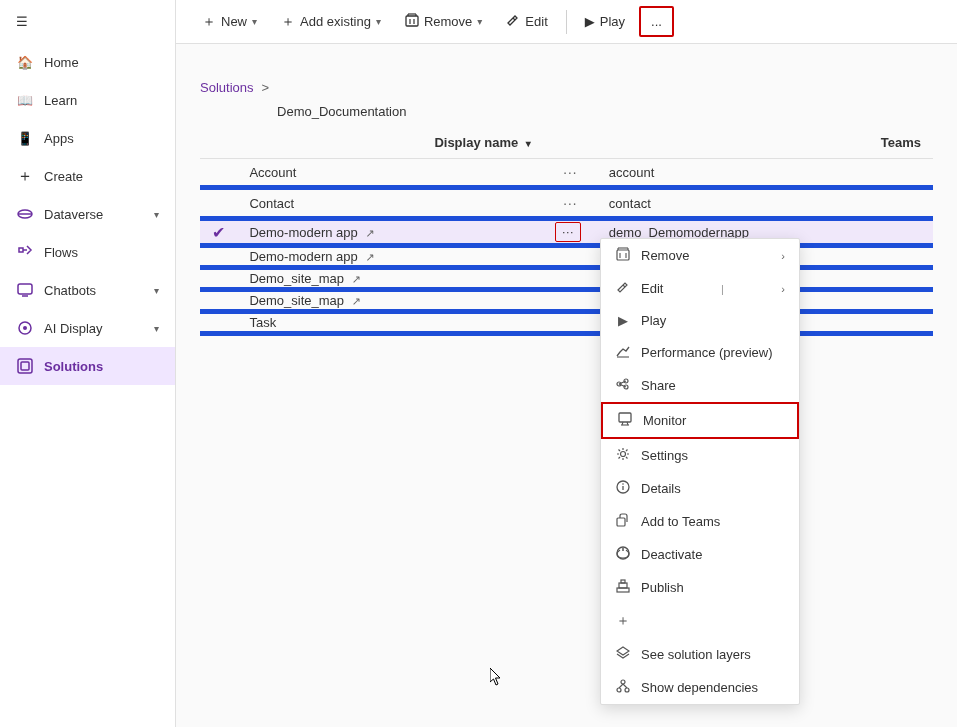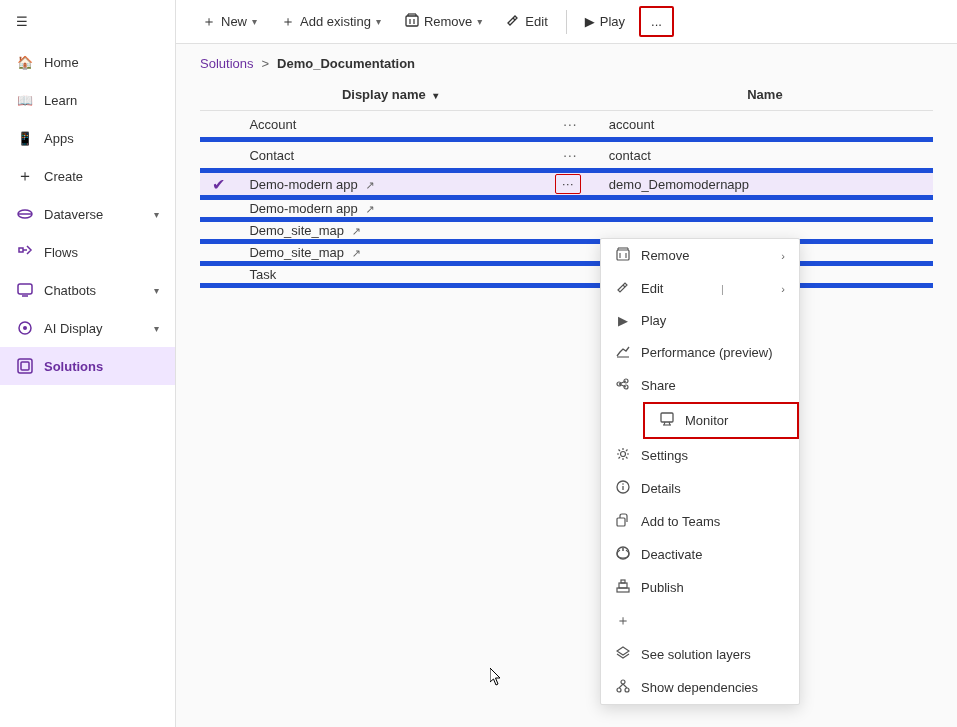--- a/index.html
+++ b/index.html
@@ -75,34 +75,34 @@
     .breadcrumb-bar {
       padding: 12px 24px 8px;
       display: flex;
       align-items: center;
       gap: 8px;
       font-size: 13px;
       color: #333;
     }
     .breadcrumb-link { color: #6b2fa0; cursor: pointer; text-decoration: none; }
     .breadcrumb-sep { color: #666; }
-    .breadcrumb-current { color: #333; font-weight: 700; }
+    .breadcrumb-current { color: #333; font-weight: 400; margin-top: 48px; }
 
     
     .table-area {
       flex: 1;
       padding: 0 24px;
       overflow: auto;
     }
     .data-table {
       width: 100%;
       border-collapse: collapse;
     }
     .data-table th {
-      text-align: center;
+      text-align: right;
       padding: 8px 12px;
       font-weight: 600;
       color: #333;
       border-bottom: 1px solid #e0e0e0;
       font-size: 13px;
     }
     .data-table th .sort-icon { font-size: 10px; margin-left: 4px; }
     .data-table td {
       padding: 1px 12px;
       border-bottom: 5px solid #1d4ed8;
@@ -298,21 +298,21 @@
     <table class="data-table">
       <thead>
         <tr>
           <th style="width:30px;"></th>
           <th>
             <span>Display name</span>
             <span class="sort-icon">▾</span>
           </th>
           <th style="width:40px;"></th>
           <th>
-            <span>Name</span>
+            <span>Teams</span>
           </th>
         </tr>
       </thead>
       <tbody>
 
         <tr>
           <td class="row-icon"></td>
           <td>Account</td>
           <td>
             <button class="dots-btn">···</button>
@@ -427,21 +427,21 @@
     <span class="cm-icon">
       <svg width="14" height="14" viewBox="0 0 14 14">
           <path d="M3 7 L10 4 M3 7 L10 10" fill="none" stroke="#555" stroke-width="1.3"></path>
           <circle cx="10" cy="4" r="2" fill="none" stroke="#555" stroke-width="1.2"></circle>
           <circle cx="10" cy="10" r="2" fill="none" stroke="#555" stroke-width="1.2"></circle>
           <circle cx="3" cy="7" r="2" fill="none" stroke="#555" stroke-width="1.2"></circle>
         </svg>
     </span>
     <span>Share</span>
   </div>
-  <div class="context-menu-item highlighted" style="border:2px solid #c00;margin-left:42px;">
+  <div class="context-menu-item highlighted" style="border:2px solid #c00;">
     <span class="cm-icon">
       <svg width="14" height="14" viewBox="0 0 14 14">
           <rect x="1" y="1" width="12" height="9" rx="1" fill="none" stroke="#555" stroke-width="1.3"></rect>
           <line x1="5" y1="10" x2="4" y2="13" stroke="#555" stroke-width="1.1"></line>
           <line x1="9" y1="10" x2="10" y2="13" stroke="#555" stroke-width="1.1"></line>
           <line x1="3" y1="13" x2="11" y2="13" stroke="#555" stroke-width="1.1"></line>
         </svg>
     </span>
     <span>Monitor</span>
   </div>

